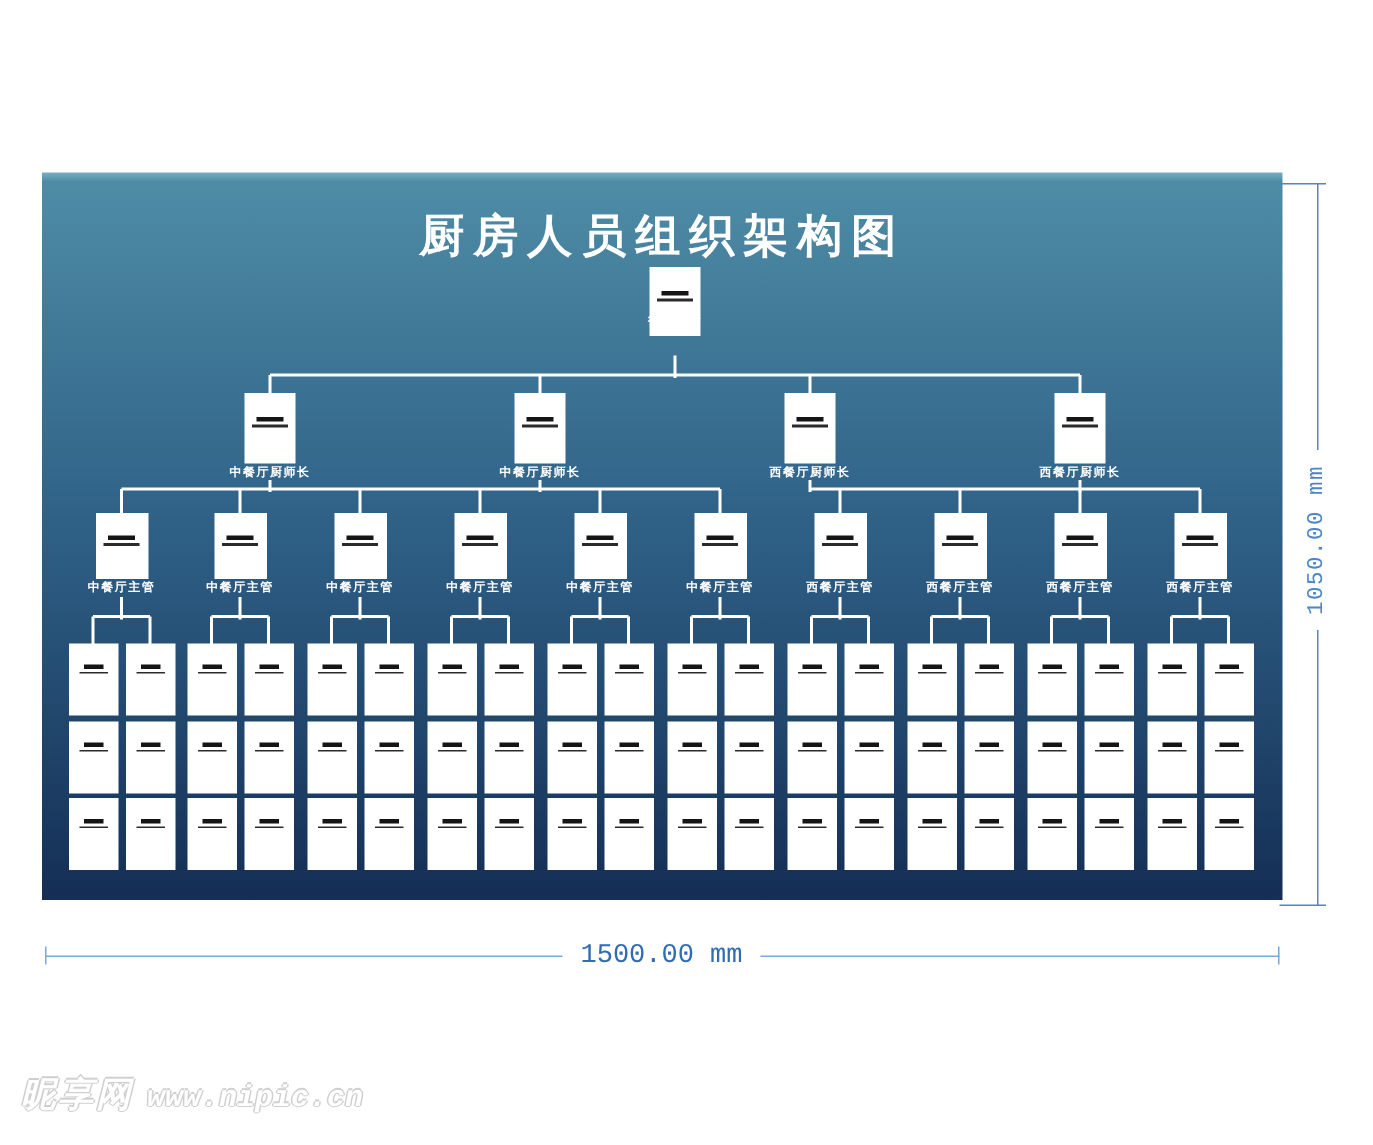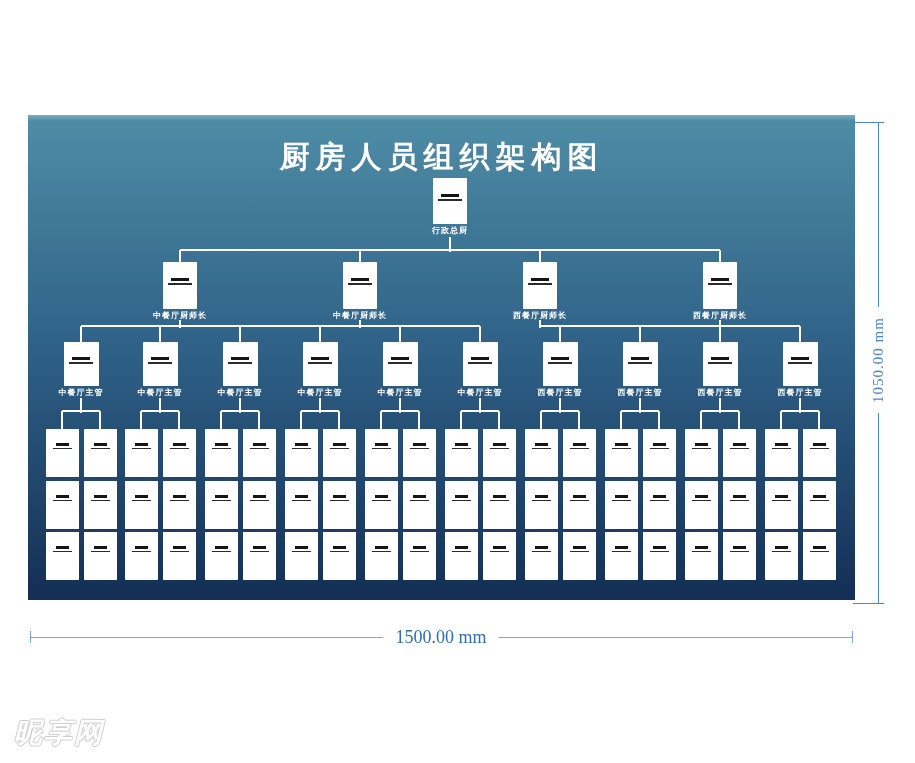--- a/index.html
+++ b/index.html
@@ -1,17 +1,17 @@
 <!DOCTYPE html>
 <html style="--poster-top: #4E8CA6; --poster-mid: #2F6187; --poster-bottom: #142E55; --connector: #FFFFFF; --box-fill: #FFFFFF; --mark-dark: #151515; --dim-line: #4A86C8; --dim-text: #2E6DB4; --id-bar-bg: #A4A4A4;"><head>
 <meta charset="utf-8">
 <style>
   html,body{margin:0;padding:0;background:#ffffff;}
   .page{position:relative;width:915px;height:763px;background:#ffffff;overflow:hidden;
-        font-family:Liberation Serif, serif;}
+        font-family:Liberation Mono, monospace;}
 
   
   .poster{position:absolute;left:28px;top:115px;width:827px;height:485px;
     background:linear-gradient(180deg,#79AEC4 0px,var(--poster-top,#4E8CA6) 6px,
                var(--poster-mid,#2F6187) 48%,#1E4066 82%,var(--poster-bottom,#142E55) 100%);}
   .title{position:absolute;top:22px;left:0;right:0;text-align:center;color:#ffffff;
          font-size:30px;font-weight:bold;letter-spacing:6px;white-space:nowrap;}
   .chart{position:absolute;left:0;top:0;right:0;bottom:0;}
 
   
@@ -45,21 +45,21 @@
   .db-tick.l{left:30px;}
   .db-tick.r{left:852px;}
   .db-label{position:absolute;left:441px;top:637px;transform:translate(-50%,-50%);
             background:#ffffff;color:var(--dim-text,#2E6DB4);font-size:18px;
             padding:0 12px;white-space:nowrap;}
 
   
   .wm-left{position:absolute;left:14px;top:714px;display:flex;align-items:baseline;gap:9px;
            font-style:italic;font-weight:bold;color:#ffffff;
            text-shadow:0 1px 0 #cfcfcf,0 -1px 0 #cfcfcf,1px 0 0 #cfcfcf,-1px 0 0 #cfcfcf;}
-  .wm-name{font-size:28px;letter-spacing:2px;}
+  .wm-name{font-size:23px;letter-spacing:2px;}
   .wm-url{font-size:20px;}
   .wm-id{position:absolute;left:640px;top:721px;width:262px;height:25px;
          background:var(--id-bar-bg,#A4A4A4);color:#ffffff;font-size:14px;
          display:flex;align-items:center;justify-content:center;white-space:nowrap;}
 </style>
 </head>
 <body>
 
 <div class="page">
 
@@ -71,21 +71,21 @@
         <div class="vln" style="left: 151px; top: 135px; height: 14px;"></div>
         <div class="vln" style="left: 331px; top: 135px; height: 14px;"></div>
         <div class="vln" style="left: 511px; top: 135px; height: 14px;"></div>
         <div class="vln" style="left: 691px; top: 135px; height: 14px;"></div>
         <div class="node" style="left: 405px; top: 63px; width: 34px; height: 46px;">
           <div class="mark big">
             <div class="dash"></div>
             <div class="ln"></div>
           </div>
         </div>
-        <div class="nlabel" style="left: 422px; top: 111px;">行政总厨</div>
+        <div class="nlabel" style="left: 422px; top: 95px;">行政总厨</div>
         <div class="vln" style="left: 151px; top: 205px; height: 8px;"></div>
         <div class="node" style="left: 135px; top: 147px; width: 34px; height: 47px;">
           <div class="mark big">
             <div class="dash"></div>
             <div class="ln"></div>
           </div>
         </div>
         <div class="nlabel" style="left: 152px; top: 196px;">中餐厅厨师长</div>
         <div class="vln" style="left: 331px; top: 205px; height: 8px;"></div>
         <div class="node" style="left: 315px; top: 147px; width: 34px; height: 47px;">
@@ -601,15 +601,16 @@
   <div class="dr-line"></div>
   <div class="dr-label">1050.00 mm</div>
 
   <div class="db-line"></div>
   <div class="db-tick l"></div>
   <div class="db-tick r"></div>
   <div class="db-label">1500.00 mm</div>
 
   <div class="wm-left">
     <span class="wm-name">昵享网</span>
+    <span class="wm-url">www.nipic.cn</span>
   </div>
 
 </div>
 
 </body></html>

